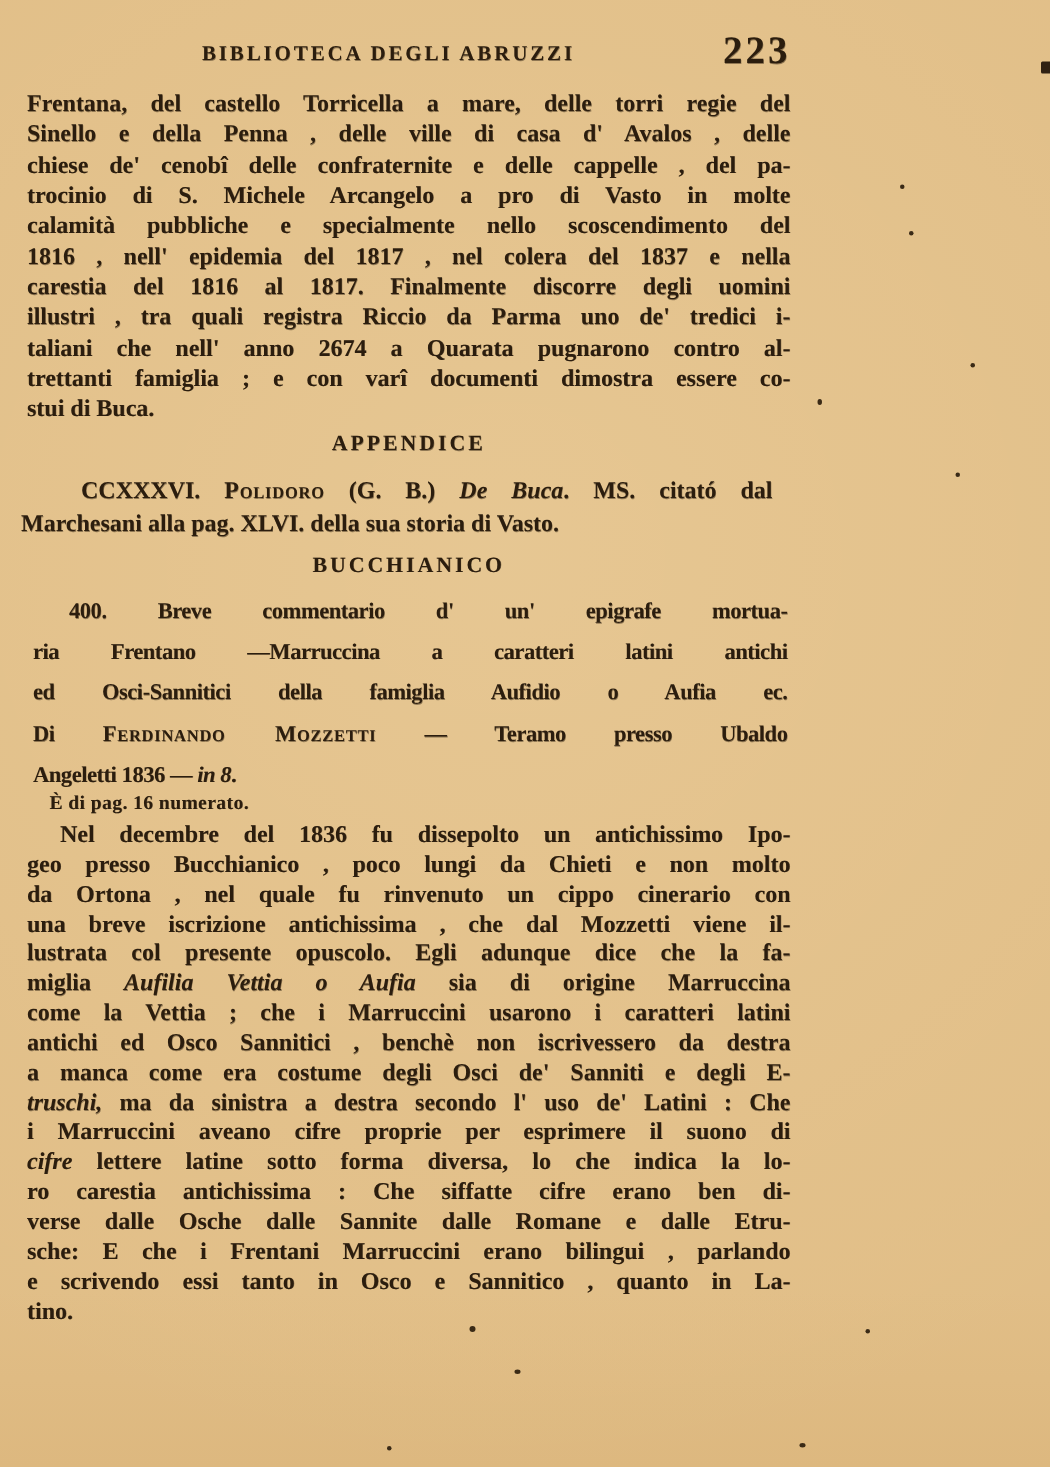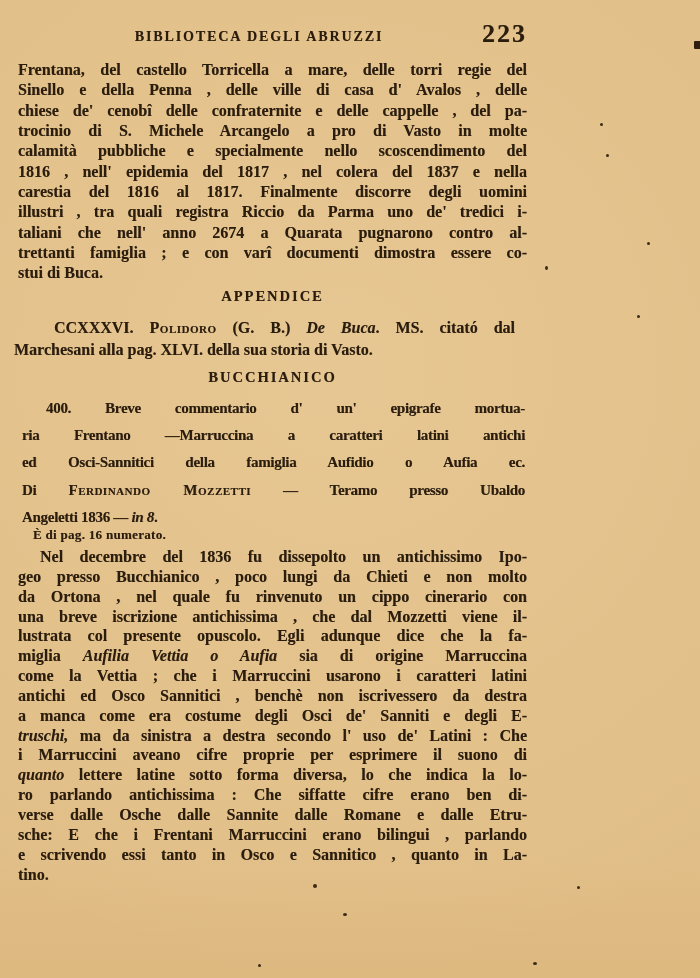--- a/index.html
+++ b/index.html
@@ -94,22 +94,22 @@
         <div class="line"><span>geo presso Bucchianico , poco lungi da Chieti e non molto</span></div>
         <div class="line"><span>da Ortona , nel quale fu rinvenuto un cippo cinerario con</span></div>
         <div class="line"><span>una breve iscrizione antichissima , che dal Mozzetti viene il-</span></div>
         <div class="line"><span>lustrata col presente opuscolo. Egli adunque dice che la fa-</span></div>
         <div class="line"><span>miglia </span><span class="italic">Aufilia Vettia o Aufia</span><span> sia di origine Marruccina</span></div>
         <div class="line"><span>come la Vettia ; che i Marruccini usarono i caratteri latini</span></div>
         <div class="line"><span>antichi ed Osco Sannitici , benchè non iscrivessero da destra</span></div>
         <div class="line"><span>a manca come era costume degli Osci de' Sanniti e degli E-</span></div>
         <div class="line"><span class="italic">truschi,</span><span> ma da sinistra a destra secondo l' uso de' Latini : Che</span></div>
         <div class="line"><span>i Marruccini aveano cifre proprie per esprimere il suono di</span></div>
-        <div class="line"><span class="italic">quanto</span><span> lettere latine sotto forma diversa, lo che indica la lo-</span></div>
-        <div class="line"><span>ro parlando antichissima : Che siffatte cifre erano ben di-</span></div>
+        <div class="line"><span class="italic">cifre</span><span> lettere latine sotto forma diversa, lo che indica la lo-</span></div>
+        <div class="line"><span>ro carestia antichissima : Che siffatte cifre erano ben di-</span></div>
         <div class="line"><span>verse dalle Osche dalle Sannite dalle Romane e dalle Etru-</span></div>
         <div class="line"><span>sche: E che i Frentani Marruccini erano bilingui , parlando</span></div>
         <div class="line"><span>e scrivendo essi tanto in Osco e Sannitico , quanto in La-</span></div>
         <div class="line"><span>tino.</span></div>
       </div>
     </div>
 
   <div class="speck square" style="left:694px;top:41px;width:7px;height:8px;"></div>
   <div class="speck" style="left:600px;top:123px;width:3px;height:3px;"></div>
   <div class="speck" style="left:606px;top:154px;width:3px;height:3px;"></div>

